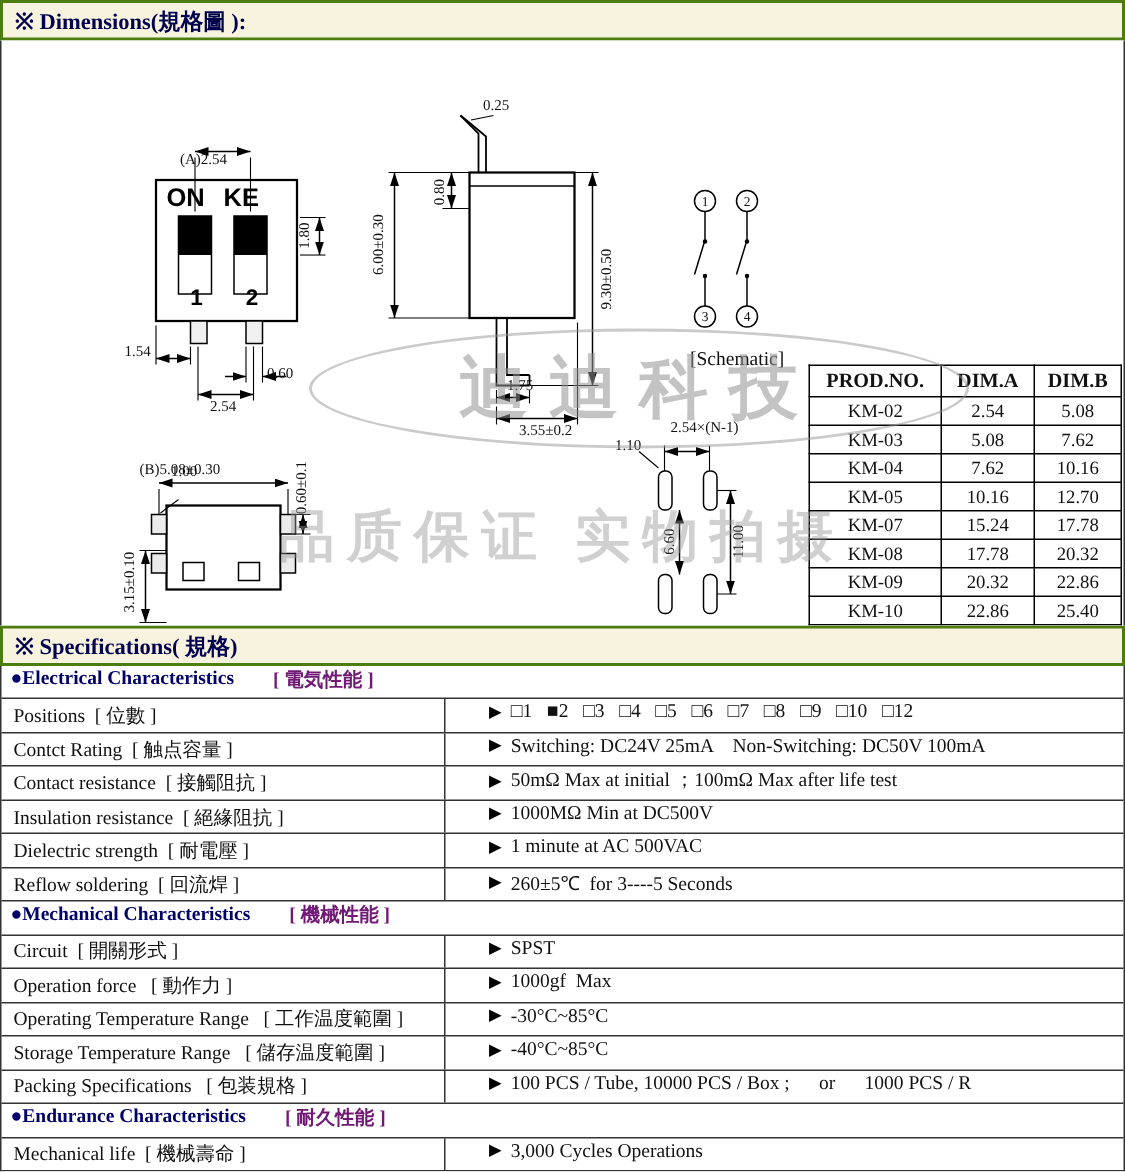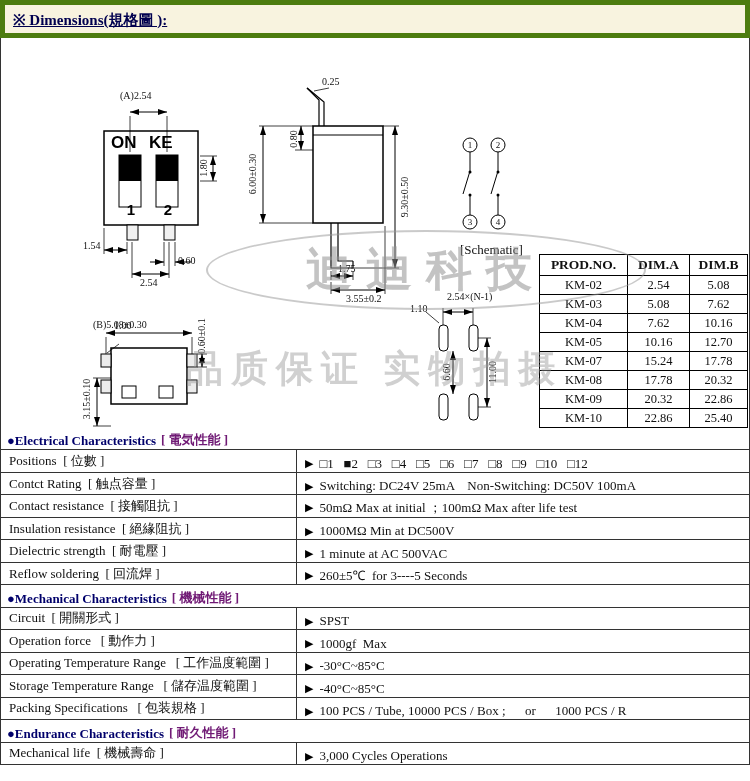--- a/index.html
+++ b/index.html
@@ -1,23 +1,23 @@
 <!DOCTYPE html>
 <html><head>
 <meta charset="utf-8">
 <style>
   * { margin:0; padding:0; box-sizing:border-box; }
   html,body { background:#fff; }
   body { width:750px; font-family:"Liberation Serif", serif; color:#111; }
   .page { width:750px; height:781px; position:relative; background:#fff; overflow:hidden; }
 
   .header-bar {
-    height:38px; background:#f8f3df; border:5px solid #4d7c0f;
+    height:27px; background:#f8f3df; border:2px solid #4d7c0f;
     display:flex; align-items:center; padding-left:8px;
-    font:bold 15px "Liberation Serif", serif; color:#00004f;text-decoration:underline;
+    font:bold 15px "Liberation Serif", serif; color:#00004f;
   }
 
   .drawing-area {
     position:relative; height:390px; background:#fff;
     border-left:1px solid #333; border-right:1px solid #333;
     overflow:hidden;
   }
   .drawing-area svg { position:absolute; left:0; top:0; z-index:1; }
 
   .dim {
@@ -65,22 +65,22 @@
     position:absolute; left:185px; top:306px; z-index:3; pointer-events:none;
     font:bold 37px "Liberation Serif", serif; color:rgba(150,150,150,.45);
     letter-spacing:8px; white-space:nowrap;
   }
 
   .specs {
     border-left:1px solid #333; border-right:1px solid #333; border-bottom:1px solid #333;
     height:337px; display:flex; flex-direction:column;
   }
   .spec-row {
-    display:flex; flex:1; border-bottom:1px solid #333; align-items:flex-end;
-    font:13px "Liberation Serif", serif; min-height:0;
+    display:flex; flex:1; border-bottom:1px solid #333; align-items:flex-start;
+    font:13px "Liberation Serif", serif; min-height:0;gap:21px;
   }
   .spec-row:last-child { border-bottom:none; }
   .spec-row .lbl {
     width:296px; padding-left:8px; border-right:1px solid #333;
     height:100%; display:flex; align-items:center; white-space:pre;
   }
   .spec-row .val {
     flex:1; padding-left:8px; display:flex; align-items:center; white-space:pre;
   }
   .spec-row .arrow { margin-right:6px; font-size:11px; color:#000; }
@@ -203,21 +203,21 @@
         <line x1="472" y1="270" x2="472" y2="287" stroke-width="0.75"></line>
         <line x1="442" y1="274" x2="472" y2="274" marker-start="url(#ar)" marker-end="url(#ar)"></line>
         <line x1="425" y1="274" x2="438" y2="285" stroke-width="0.75"></line>
         <line x1="452" y1="313" x2="452" y2="356" marker-start="url(#ar)" marker-end="url(#ar)"></line>
         <line x1="477" y1="300" x2="490" y2="300" stroke-width="0.75"></line>
         <line x1="477" y1="369" x2="490" y2="369" stroke-width="0.75"></line>
         <line x1="486" y1="300" x2="486" y2="369" marker-start="url(#ar)" marker-end="url(#ar)"></line>
       </g>
     </svg>
 
-    <span class="dim" style="left:119px;top:52px;">(A)2.54</span>
+    <span class="dim" style="left:119px;top:74px;">(A)2.54</span>
     <span class="switch-label" style="left:110px;top:96px;">ON</span>
     <span class="switch-label" style="left:148px;top:96px;">KE</span>
     <span class="pos-num" style="left:124px;top:164px;">1</span>
     <span class="pos-num" style="left:161px;top:164px;">2</span>
     <span class="dim vdim" style="left:188px;top:124px;width:30px;">1.80</span>
     <span class="dim" style="left:82px;top:202px;">1.54</span>
     <span class="dim" style="left:177px;top:217px;">0.60</span>
     <span class="dim" style="left:139px;top:239px;">2.54</span>
 
     <span class="dim" style="left:92px;top:281px;">(B)5.08±0.30</span>
@@ -294,20 +294,23 @@
           </tr>
       </tbody>
     </table>
 
     <div class="wm-ellipse">
       <span class="wm-brand">迪迪科技</span>
     </div>
     <span class="wm-caption">品质保证 实物拍摄</span>
   </div>
 
+  <div class="header-bar">
+    <span>※ Specifications( 規格)</span>
+  </div>
 
   <div class="specs">
 
     <div class="spec-row section">
       <span class="sec-en">●Electrical Characteristics</span>
       <span class="sec-zh">[ 電気性能 ]</span>
     </div>
 
     <div class="spec-row">
       <div class="lbl">Positions  [ 位數 ]</div>

